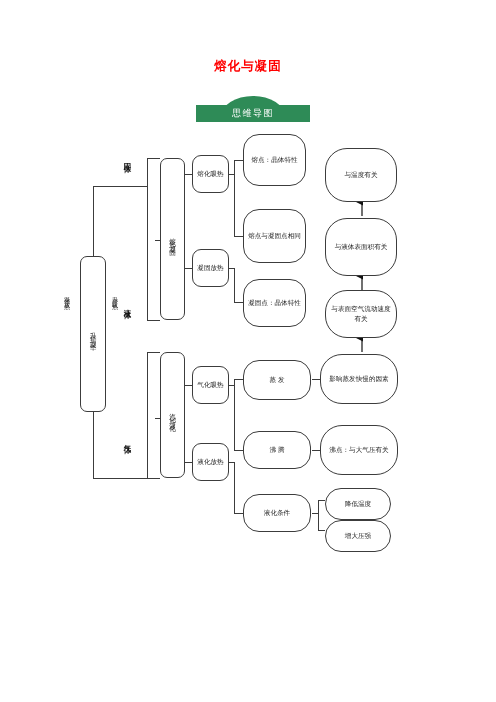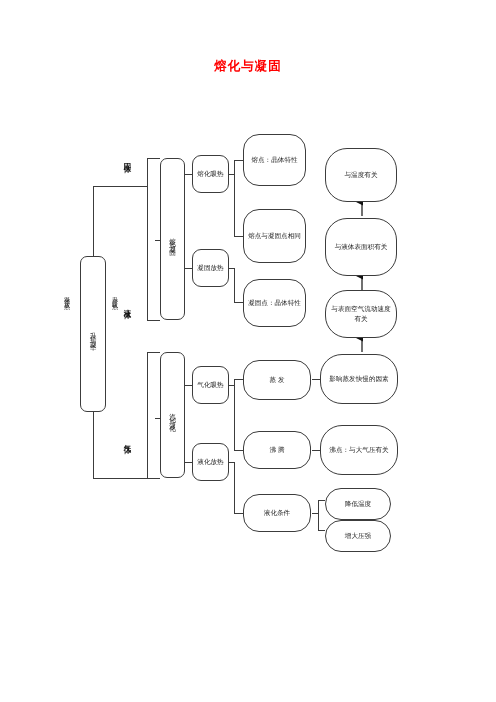--- a/index.html
+++ b/index.html
@@ -82,20 +82,25 @@
   .vlabel.bold{font-weight:bold;font-size:7.4px;}
   .vlabel.small .vtext{letter-spacing:2.5px;font-size:6px;}
 </style>
 </head>
 <body>
 
 <div id="root">
 
   <div class="title">熔化与凝固</div>
 
+  <div class="banner-wrap">
+    <div class="banner-dome"></div>
+    <div class="banner-base"></div>
+    <div class="banner-text">思维导图</div>
+  </div>
 
   <svg class="layer" width="496" height="702" viewBox="0 0 496 702">
     <defs>
       <marker id="arrowUp" markerWidth="7" markerHeight="7" refX="3.5" refY="6" orient="auto" markerUnits="userSpaceOnUse">
         <path d="M3.5 0 L7 7 L0 7 Z" fill="#111"></path>
       </marker>
     </defs>
     <g stroke="#3c3c3c" stroke-width="1" fill="none" shape-rendering="crispEdges">
 
       <path d="M147 158 L160 158"></path>

